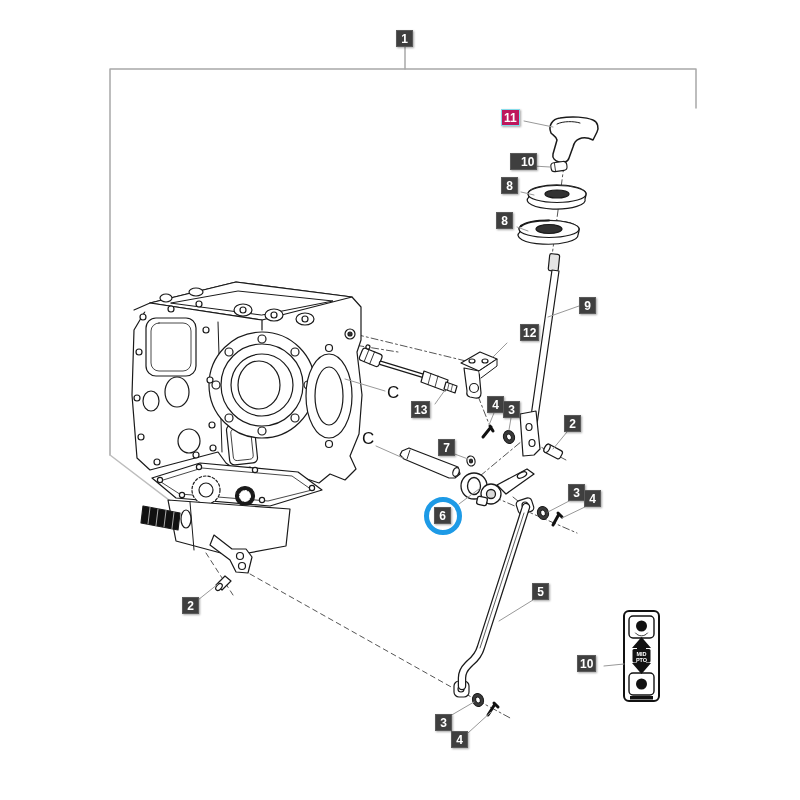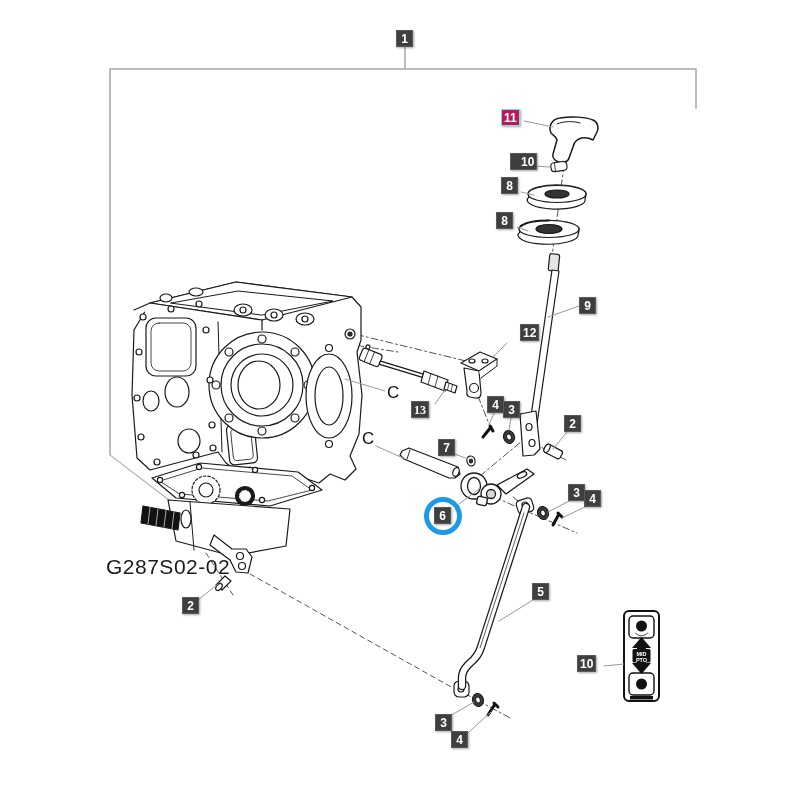--- a/index.html
+++ b/index.html
@@ -275,32 +275,31 @@
 
 <div class="ring" style="left:424px;top:497px;"></div>
 
 <div class="badge" style="left:396px;top:30px;">1</div>
 <div class="badge cyan" style="left:501px;top:109px;">11</div>
 <div class="badge" style="left:510px;top:153px;padding-left:10px;">10</div>
 <div class="badge" style="left:501px;top:177px;">8</div>
 <div class="badge" style="left:496px;top:212px;">8</div>
 <div class="badge" style="left:579px;top:297px;">9</div>
 <div class="badge" style="left:476px;top:324px;margin-left:44px;">12</div>
-<div class="badge" style="left:411px;top:401px;font-family:Liberation Serif, serif;">13</div>
+<div class="badge" style="left:411px;top:401px;">13</div>
 <div class="badge" style="left:487px;top:396px;">4</div>
 <div class="badge" style="left:503px;top:401px;">3</div>
 <div class="badge" style="left:564px;top:415px;">2</div>
 <div class="badge" style="left:438px;top:439px;">7</div>
 <div class="badge" style="left:434px;top:507px;">6</div>
 <div class="badge" style="left:568px;top:484px;">3</div>
 <div class="badge" style="left:584px;top:490px;">4</div>
 <div class="badge" style="left:532px;top:583px;">5</div>
 <div class="badge" style="left:577px;top:655px;">10</div>
 <div class="badge" style="left:182px;top:597px;">2</div>
 <div class="badge" style="left:435px;top:714px;">3</div>
 <div class="badge" style="left:451px;top:731px;">4</div>
 
 <div class="cletter" style="left:387px;top:384px;">C</div>
 <div class="cletter" style="left:362px;top:430px;">C</div>
 
-<div class="figcode" style="left:106px;top:556px;">G287S02-02</div>
 
 </div>
 
 </body></html>

